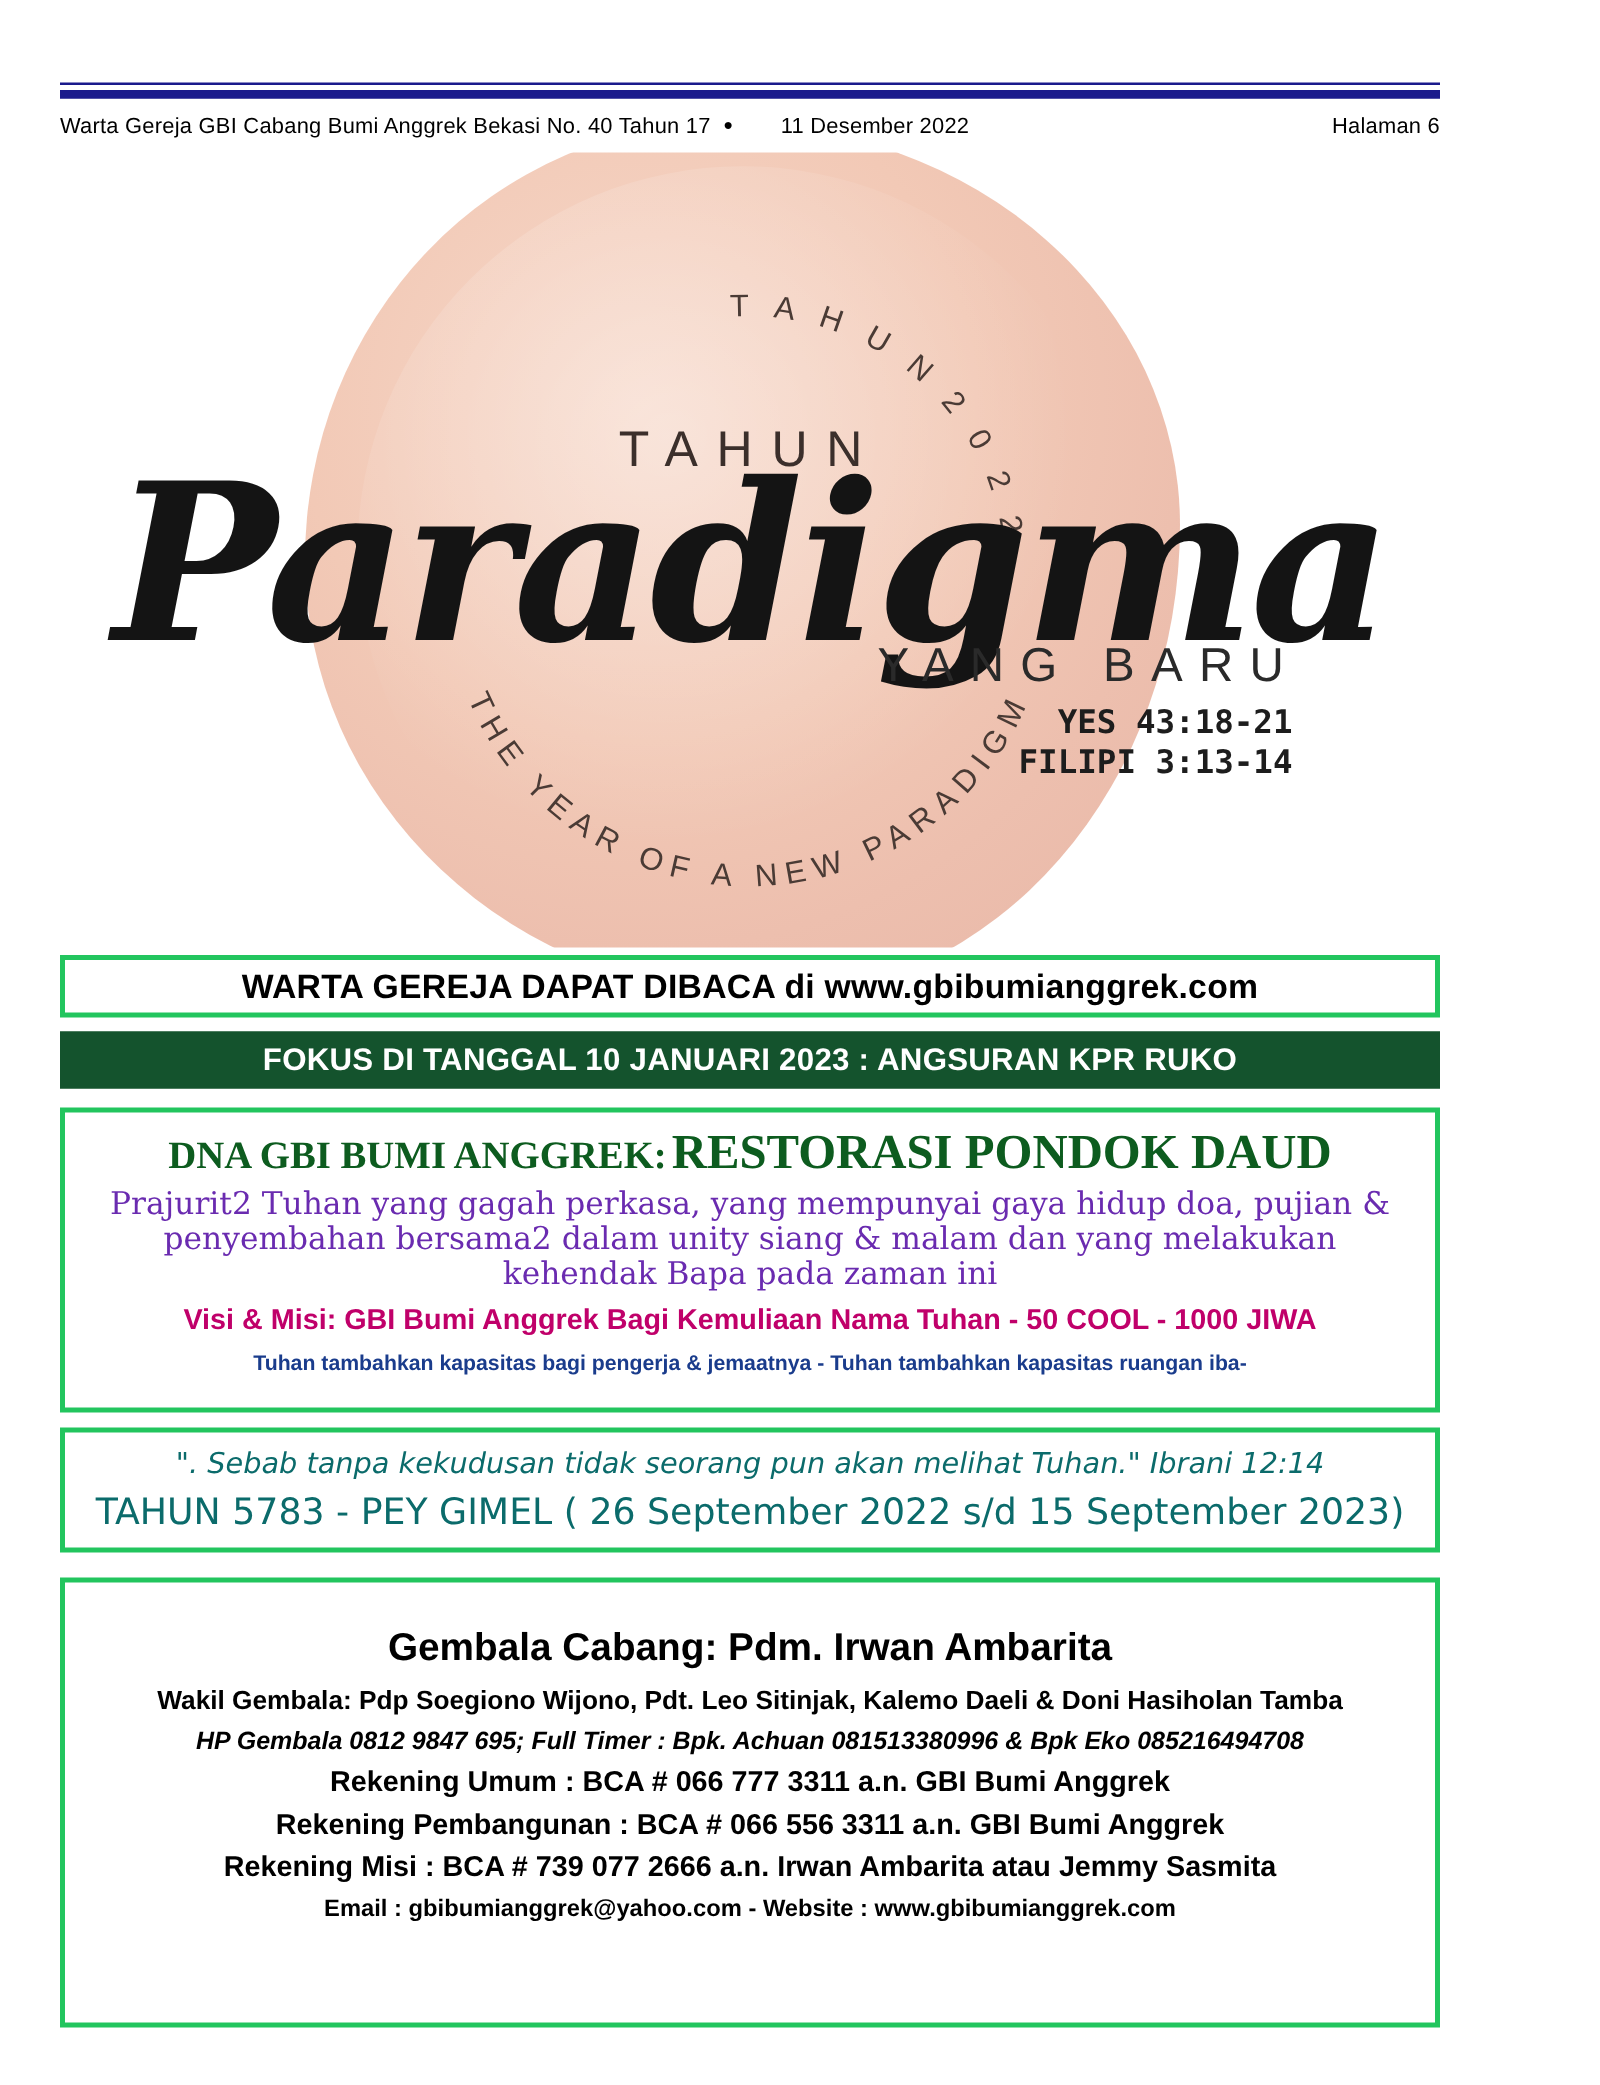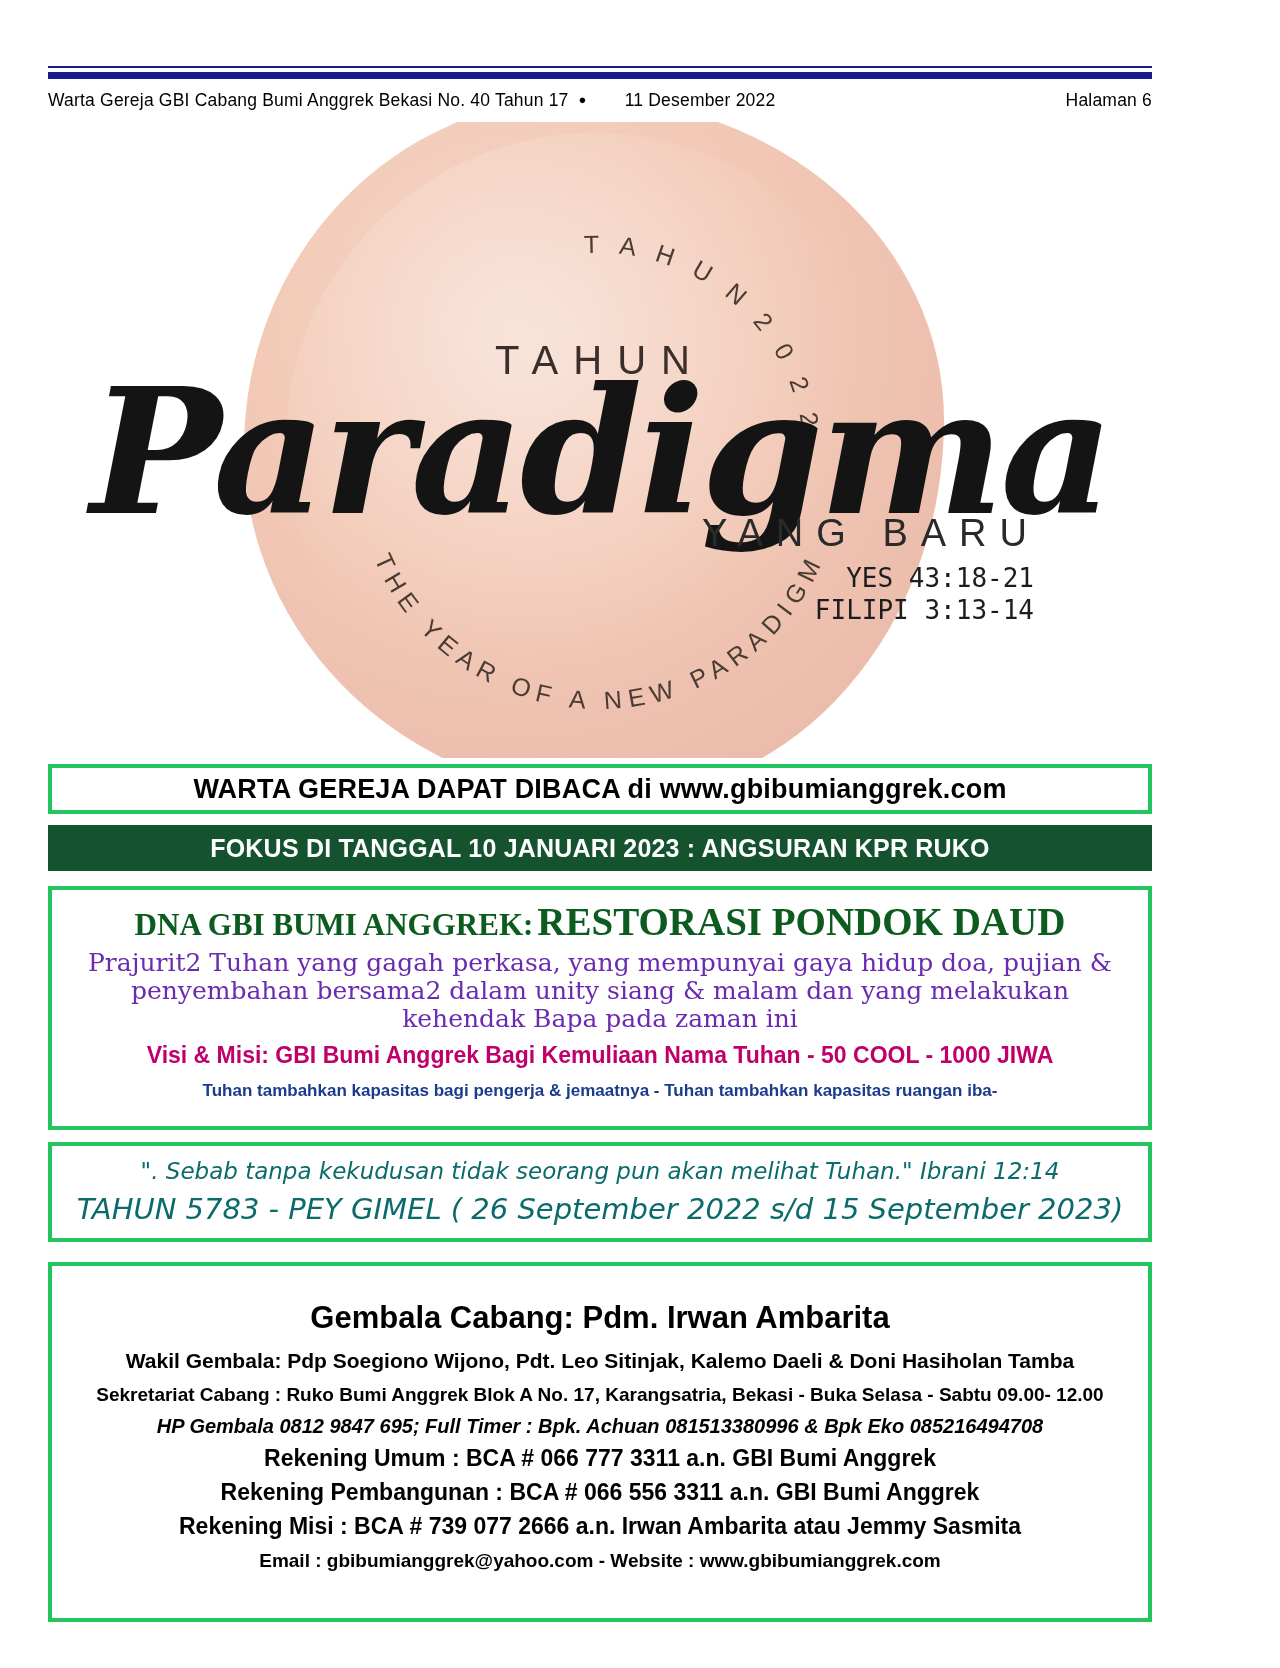--- a/index.html
+++ b/index.html
@@ -147,21 +147,21 @@
   }
   .hero-refs {
     position: absolute;
     right: 118px;
     top: 440px;
     text-align: right;
     font-family: "DejaVu Sans Mono", monospace;
     font-size: 26px;
     line-height: 1.24;
     color: #1d1d1d;
-    font-weight: normal;
+    font-weight: bold;
   }
 
   
   .box {
     position: absolute;
     left: 48px;
     width: 1104px;
     border: 4px solid #22c55e;
     box-sizing: border-box;
     background: #ffffff;
@@ -253,21 +253,20 @@
     color: #0b6b6b;
     font-family: "DejaVu Sans", sans-serif;
     font-style: italic;
     font-size: 23px;
     margin-top: 4px;
   }
   .verse-line2 {
     text-align: center;
     color: #0b6b6b;
     font-family: "DejaVu Sans", sans-serif;
-    font-style: italic;
     font-size: 29px;
     margin-top: 8px;
   }
 
   
   .box-contact {
     top: 1262px;
     height: 360px;
     padding: 24px 14px 8px;
   }
@@ -375,21 +374,20 @@
   </div>
 
   <div class="box box-verse">
     <div class="verse-line1">". Sebab tanpa kekudusan tidak seorang pun akan melihat Tuhan." Ibrani 12:14</div>
     <div class="verse-line2">TAHUN 5783 - PEY GIMEL ( 26 September 2022 s/d 15 September 2023)</div>
   </div>
 
   <div class="box box-contact">
     <div class="contact-gembala">Gembala Cabang: Pdm. Irwan Ambarita</div>
     <div class="contact-wakil">Wakil Gembala: Pdp Soegiono Wijono, Pdt. Leo Sitinjak, Kalemo Daeli &amp; Doni Hasiholan Tamba</div>
-    <div class="contact-sek">Sekretariat Cabang : Ruko Bumi Anggrek  Blok A No. 17,  Karangsatria, Bekasi - Buka Selasa - Sabtu 09.00- 12.00</div>
     <div class="contact-hp">HP Gembala 0812 9847 695; Full Timer : Bpk. Achuan 081513380996 &amp; Bpk Eko  085216494708</div>
     <div class="contact-rek">Rekening Umum : BCA # 066 777 3311 a.n. GBI Bumi Anggrek</div>
     <div class="contact-rek">Rekening Pembangunan : BCA # 066 556 3311 a.n. GBI Bumi Anggrek</div>
     <div class="contact-rek">Rekening Misi : BCA # 739 077 2666 a.n. Irwan Ambarita atau Jemmy Sasmita</div>
     <div class="contact-email">Email : gbibumianggrek@yahoo.com - Website : www.gbibumianggrek.com</div>
   </div>
 
 </div>
 
 </body></html>

